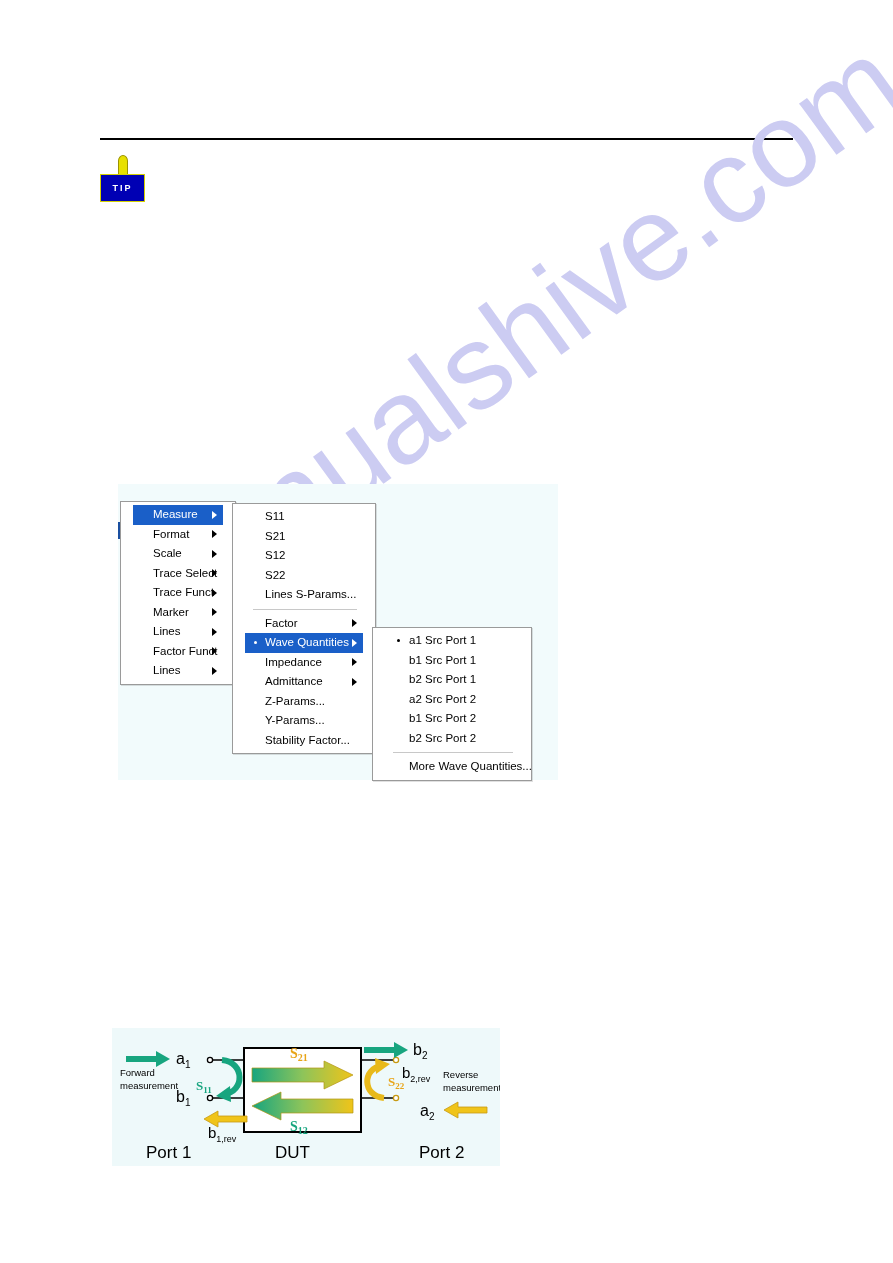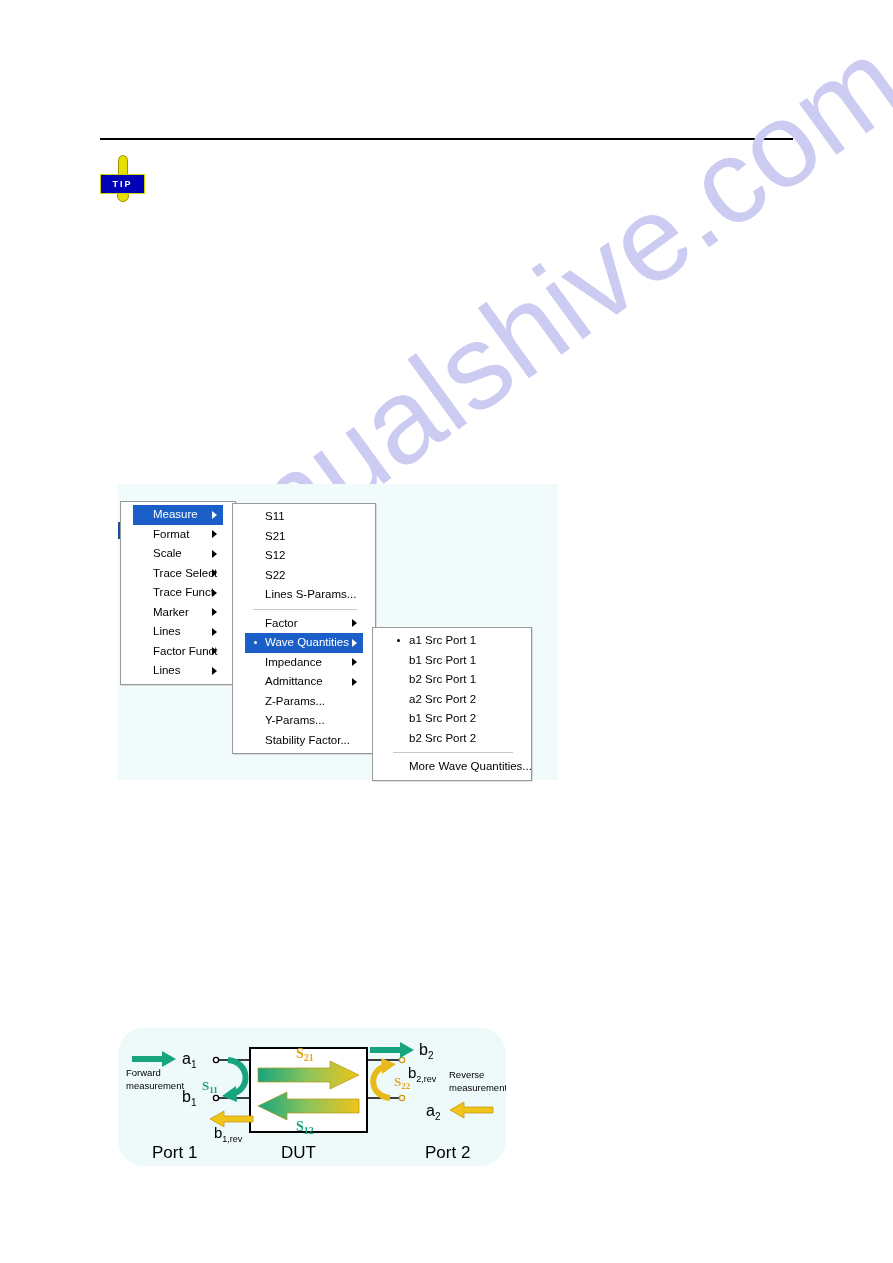--- a/index.html
+++ b/index.html
@@ -32,21 +32,21 @@
     left: 100px;
     top: 155px;
     width: 45px;
     height: 50px;
   }
   .tip-bar {
     position: absolute;
     left: 0px;
     top: 19px;
     width: 45px;
-    height: 20px;
+    height: 28px;
     background: #0000b4;
     border: 1px solid #d4d000;
     box-sizing: border-box;
     display: flex;
     align-items: center;
     justify-content: center;
   }
   .tip-bar span {
     font-family: "Liberation Sans", sans-serif;
     font-size: 9px;
@@ -175,26 +175,25 @@
     height: 1px;
     background: #c8c8c8;
     margin: 4px 6px 4px 8px;
   }
   .menu-level3 .menu-item { padding-left: 24px; }
   .menu-level3 .bullet { left: 12px; }
 
   
   .sparam-figure {
     position: absolute;
-    left: 118px;
+    left: 112px;
     top: 1028px;
     width: 388px;
     height: 138px;
     background: #eef9fa;
-    border-radius: 26px;
   }
   .sparam-figure svg { display: block; }
 </style>
 </head>
 <body>
 
 <div class="page-rule"></div>
 
 <div class="tip-icon">
   <div class="tip-stem"></div>

